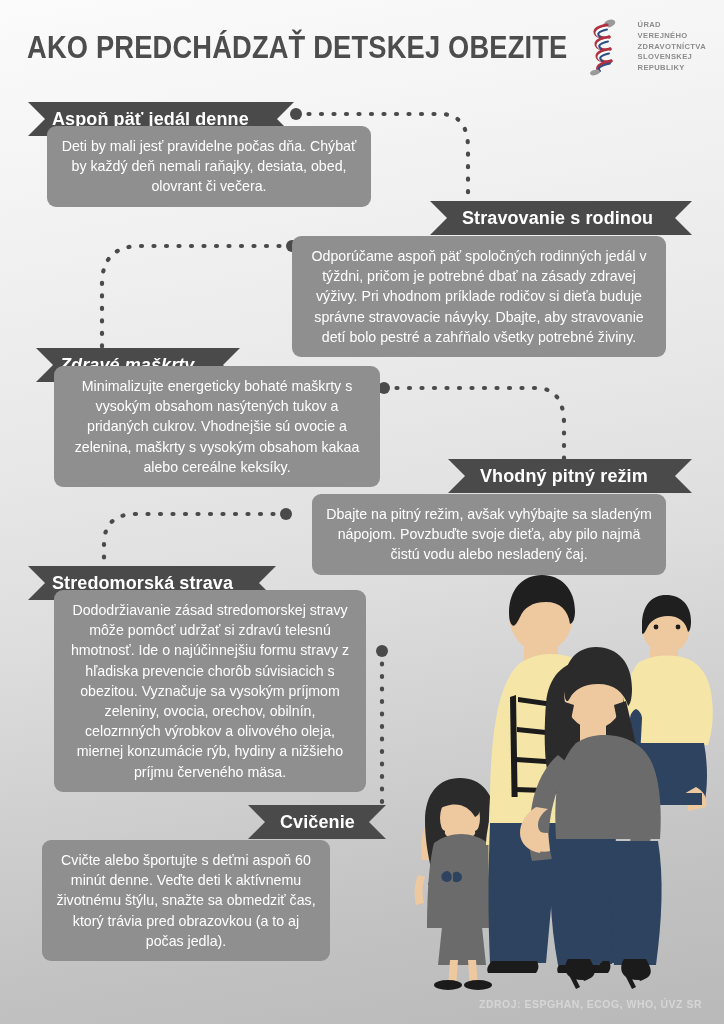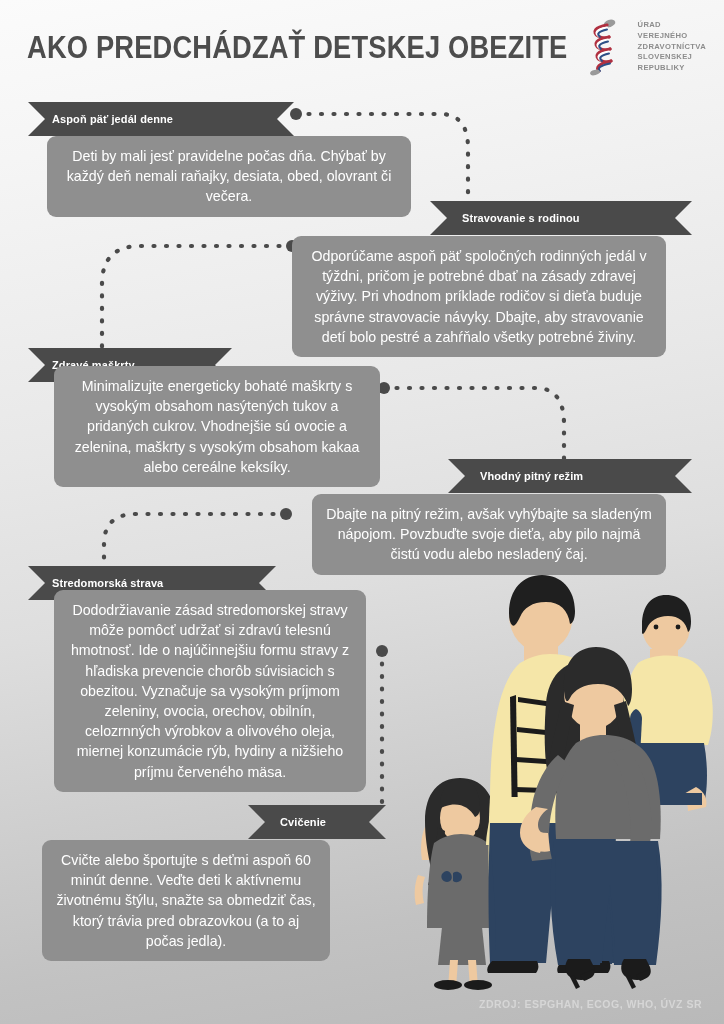--- a/index.html
+++ b/index.html
@@ -44,21 +44,21 @@
     color: #8c8c8c;
     font-weight: bold;
     text-transform: uppercase;
   }
 
   
   .banner {
     position: absolute;
     background: #4a4a4a;
     color: #ffffff;
-    font-size: 11px;
+    font-size: 18px;
     font-weight: bold;
     height: 34px;
     line-height: 34px;
     white-space: nowrap;
     letter-spacing: 0.1px;
   }
   .banner.left-pt {
     
     clip-path: polygon(0 0, 100% 0, 100% 0, calc(100% - 17px) 50%, 100% 100%, 0 100%, 0 100%, 17px 50%);
     padding-left: 24px; padding-right: 30px;
@@ -160,32 +160,32 @@
   </svg>
 
   <svg class="connector" style="left:370px; top:645px; width:40px; height:170px;" viewBox="0 0 40 170">
     <circle cx="12" cy="6" r="6"></circle>
     <path d="M12 6 V168"></path>
   </svg>
 
   <div class="banner left-pt" style="left:28px; top:102px; width:266px;">
     <span>Aspoň päť jedál denne</span>
   </div>
-  <div class="box" style="left:47px; top:136px; width:364px;">
+  <div class="box" style="left:47px; top:126px; width:324px;">
     <span>Deti by mali jesť pravidelne počas dňa. Chýbať by každý deň nemali raňajky, desiata, obed, olovrant či večera.</span>
   </div>
 
   <div class="banner right-pt" style="left:430px; top:201px; width:262px;">
     <span>Stravovanie s rodinou</span>
   </div>
   <div class="box" style="left:292px; top:236px; width:374px;">
     <span>Odporúčame aspoň päť spoločných rodinných jedál v týždni, pričom je potrebné dbať na zásady zdravej výživy. Pri vhodnom príklade rodičov si dieťa buduje správne stravovacie návyky. Dbajte, aby stravovanie detí bolo pestré a zahŕňalo všetky potrebné živiny.</span>
   </div>
 
-  <div class="banner left-pt" style="left:28px; top:348px; width:204px;">
+  <div class="banner left-pt" style="left:36px; top:348px; width:204px;font-style:italic;">
     <span>Zdravé maškrty</span>
   </div>
   <div class="box" style="left:54px; top:366px; width:326px;text-align:center;">
     <span>Minimalizujte energeticky bohaté maškrty s vysokým obsahom nasýtených tukov a pridaných cukrov. Vhodnejšie sú ovocie a zelenina, maškrty s vysokým obsahom kakaa alebo cereálne keksíky.</span>
   </div>
 
   <div class="banner right-pt" style="left:448px; top:459px; width:244px;">
     <span>Vhodný pitný režim</span>
   </div>
   <div class="box" style="left:312px; top:494px; width:354px;">

